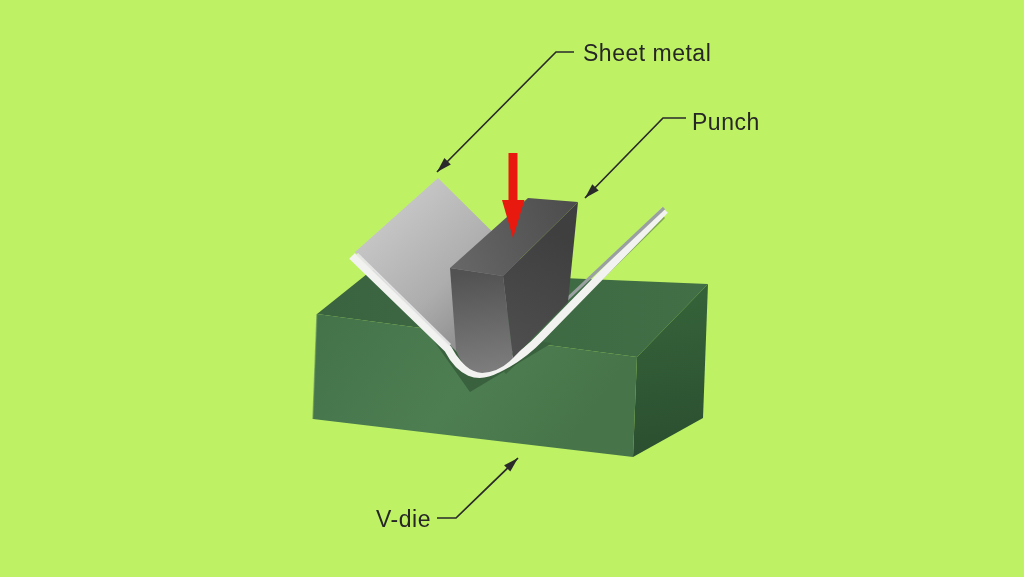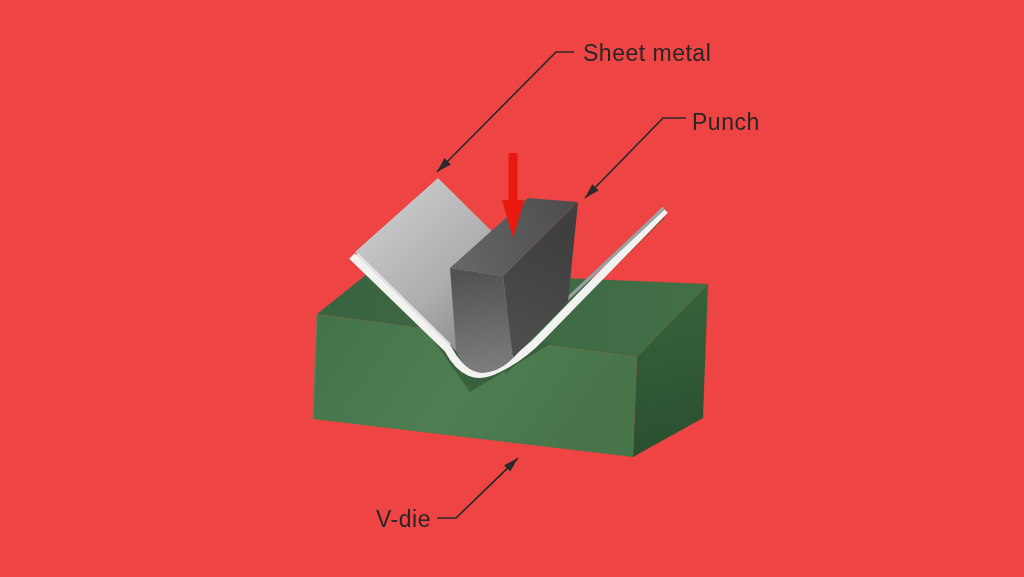--- a/index.html
+++ b/index.html
@@ -1,17 +1,17 @@
 <!DOCTYPE html>
 <html><head>
 <meta charset="utf-8">
 <style>
   html,body{margin:0;padding:0;background:#ffffff;}
   body{font-family:"Liberation Sans", sans-serif;}
-  .stage{position:relative;width:1024px;height:577px;background:#ef4444;overflow:hidden;}
+  .stage{position:relative;width:1024px;height:577px;background:#bef264;overflow:hidden;}
   svg{display:block;}
   text.callout-label{font-family:"Liberation Sans", sans-serif;font-size:23px;letter-spacing:.5px;}
 </style>
 </head>
 <body>
 
 <div class="stage">
 <svg width="1024" height="577" viewBox="0 0 1024 577">
   <defs>
     <linearGradient id="frontFaceGrad" gradientUnits="userSpaceOnUse" x1="330" y1="300" x2="560" y2="460">

